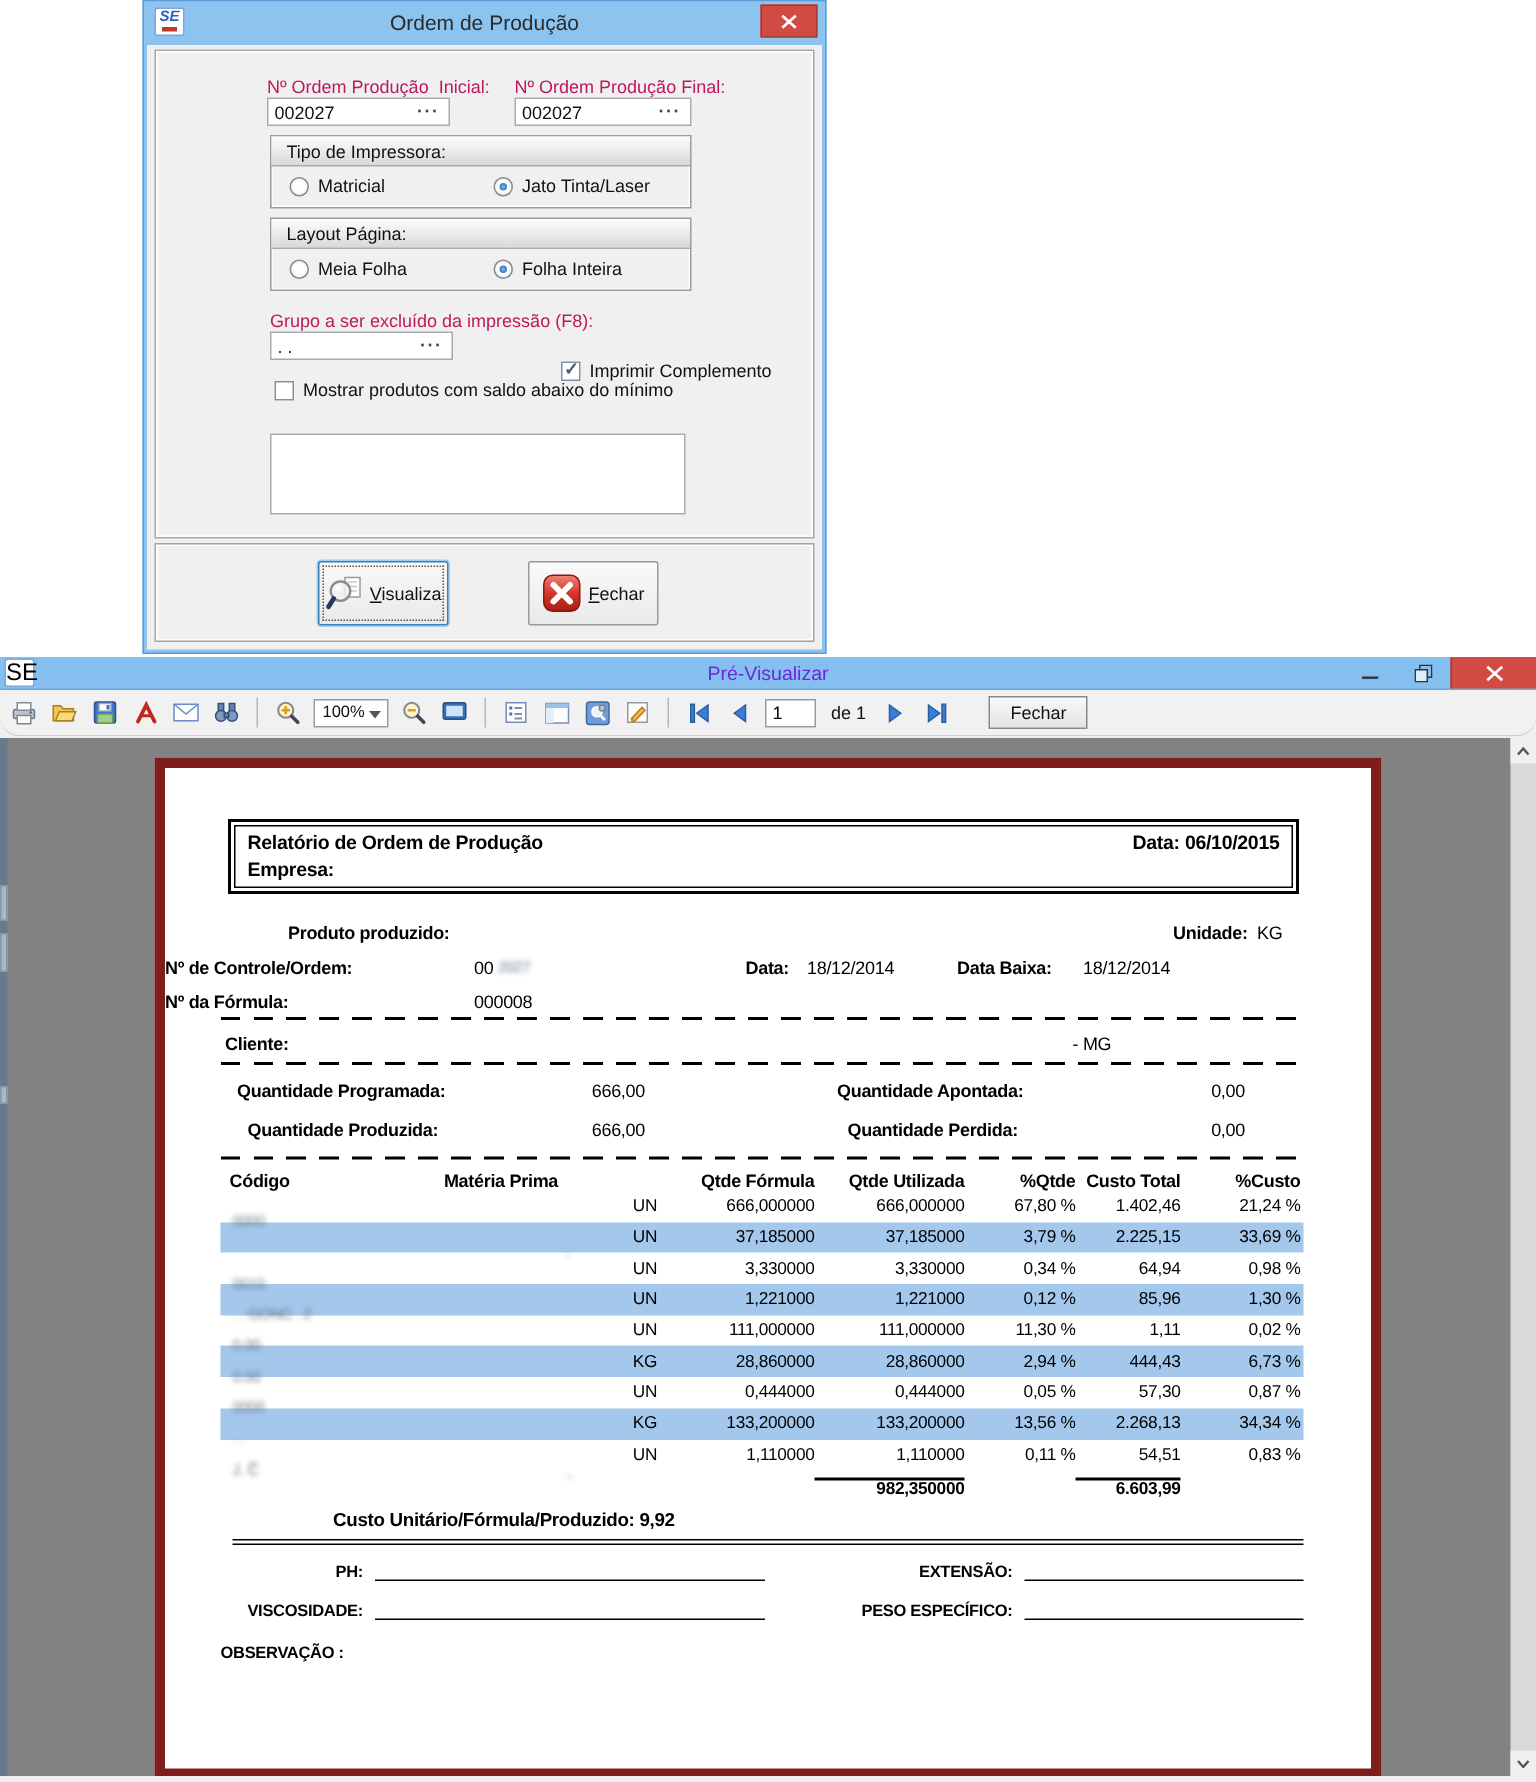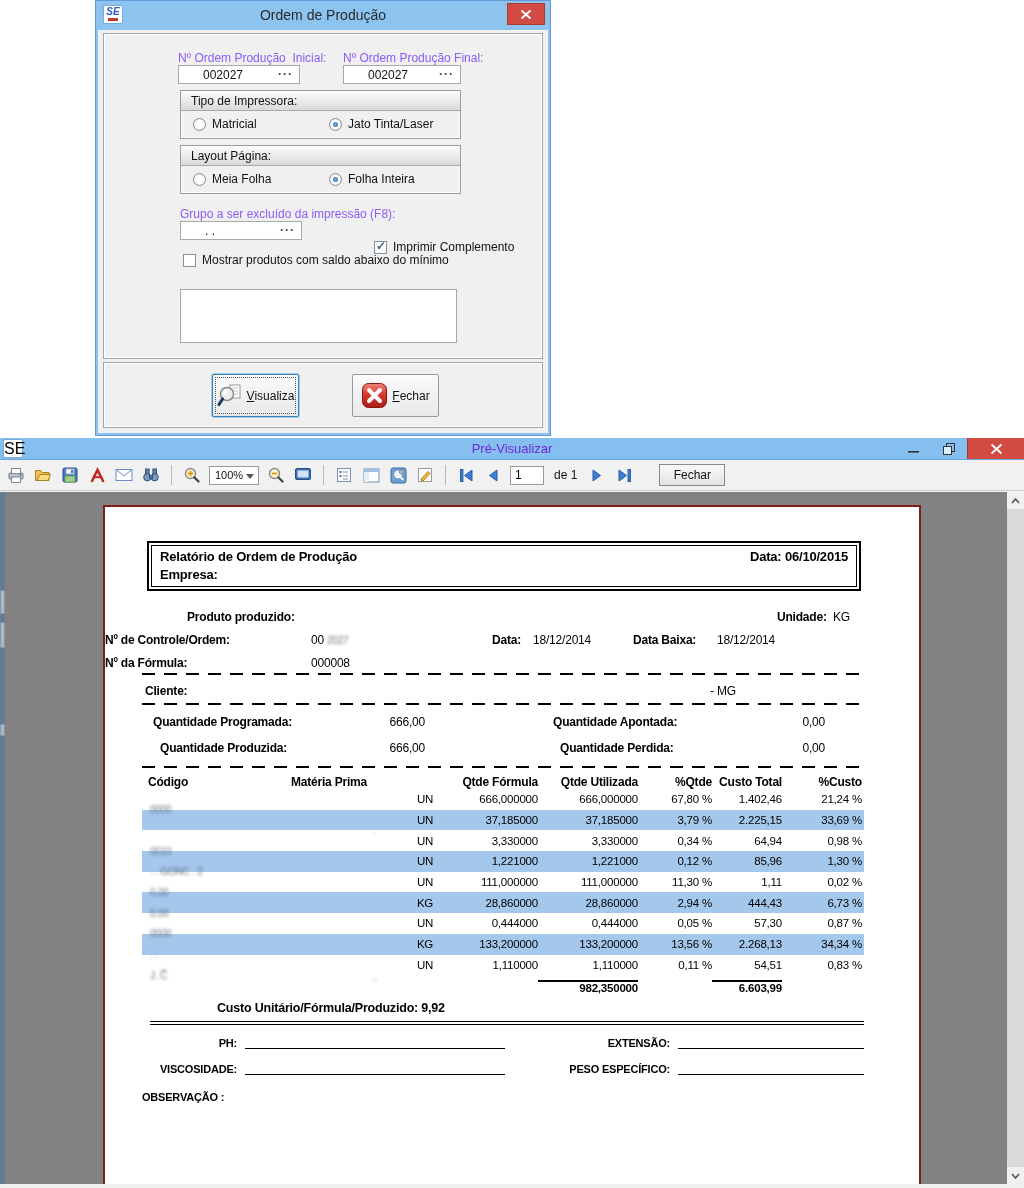--- a/index.html
+++ b/index.html
@@ -19,25 +19,25 @@
              border:1px solid #7aa8d8; border-radius:2px; text-align:center; }
   .se-logo .se-txt { display:block; font-size:10px; font-weight:bold; font-style:italic;
              color:#2b5fc0; line-height:12px; }
   .se-logo .se-bar { display:block; width:10px; height:3px; background:#c23a2a; margin:0 auto; }
   .dlg-close { position:absolute; right:5px; top:2px; width:38px; height:22px;
              background:#d14b42; border:1px solid #a83830; display:flex;
              align-items:center; justify-content:center; }
   .dlg-body { position:absolute; left:2px; top:29px; right:2px; bottom:2px; background:#f0f0f0; }
   .etched { position:absolute; border:1px solid #a5a5a5; box-shadow: inset 0 0 0 1px #ffffff; }
 
-  .dlg-label { position:absolute; font-size:12px; color:#8b5cf6; white-space:pre; }
+  .dlg-label { position:absolute; font-size:12px; color:#be185d; white-space:pre; }
 
   .input-field { position:absolute; height:19px; background:#fff; border:1px solid #a9a9a9;
                  font-size:12px; color:#111; }
-  .input-field .val { position:absolute; left:4px; top:2px;margin-left:20px; }
+  .input-field .val { position:absolute; left:4px; top:2px; }
   .input-field .dots { position:absolute; right:6px; top:1px; font-size:12px; font-weight:bold;
                  color:#444; letter-spacing:1px; }
 
   .group { position:absolute; background:#f0f0f0; border:1px solid #9c9c9c;
            box-shadow: inset 0 0 0 1px #fdfdfd; }
   .group-header { height:20px; background:linear-gradient(#fdfdfd,#d9d9d9);
            border-bottom:1px solid #aaa; font-size:12px; color:#111;
            padding:3px 0 0 10px; }
   .group-opts { position:relative; height:27px; }
   .radio-opt { position:absolute; top:6px; display:flex; align-items:center; gap:6px;
@@ -67,21 +67,21 @@
   .pv-title .title-text { position:absolute; left:0; right:0; top:3px; text-align:center;
            font-size:13px; color:#6d28d9; }
   .pv-logo { position:absolute; left:3px; top:1px; width:20px; height:19px; background:#fff;
            border:1px solid #7aa8d8; border-radius:2px; text-align:center; }
   .winbtn { position:absolute; top:0; height:21px; display:flex; align-items:center; justify-content:center; }
   .btn-min { right:98px; width:26px; }
   .btn-restore { right:62px; width:26px; }
   .btn-close { right:0; width:57px; background:#d14b42; border-left:1px solid #a83830; }
 
   .pv-toolbar { position:relative; height:31px; background:#f1f1f1; border-bottom:1px solid #cfcfcf;
-           display:flex; align-items:center; padding-left:6px; gap:7px; }
+           display:flex; align-items:center; padding-left:6px; gap:7px;border-radius:13px; }
   .tb-icon { width:20px; height:20px; display:flex; align-items:center; justify-content:center; }
   .tb-sep { width:1px; height:20px; background:#b8b8b8; margin:0 3px; }
   .tb-dd { width:50px; height:19px; background:#fff; border:1px solid #9a9a9a; position:relative;
            font-size:11px; color:#111; padding:2px 0 0 5px; }
   .tb-dd .arrow { position:absolute; right:4px; top:7px; width:0; height:0;
            border-left:4px solid transparent; border-right:4px solid transparent; border-top:5px solid #555; }
   .tb-page-input { width:34px; height:19px; border:1px solid #9a9a9a; background:#fff;
            font-family:"Liberation Sans",sans-serif; font-size:12px; padding-left:4px; }
   .tb-of { font-size:12px; color:#111; margin:0 3px; }
   .tb-fechar { width:66px; height:22px; margin-left:18px; background:linear-gradient(#f8f8f8,#e4e4e4);
@@ -91,21 +91,21 @@
   .left-strip { position:absolute; left:0; top:0; bottom:0; width:5px; background:#667b90; }
   .left-strip .tab { position:absolute; left:0; width:5px; background:#a9b8c4; border:1px solid #8497a8; }
 
   .scrollbar { position:absolute; right:0; top:0; bottom:0; width:17px; background:#d9d9d9; }
   .sb-btn { position:absolute; left:0; width:17px; height:17px; background:#f0f0f0;
            display:flex; align-items:center; justify-content:center; }
   .sb-up { top:0; } .sb-down { bottom:0; }
 
   
   .page { position:absolute; left:103px; top:13px; width:818px; bottom:-2px; background:#fff;
-          border:2px solid #7f1d1d; color:#000; }
+          border:7px solid #7f1d1d; color:#000; }
   .abs { position:absolute; }
   .b { font-weight:bold; }
   .rpt { font-size:12px; letter-spacing:-0.2px; }
 
   .hdr-box { position:absolute; left:42px; top:34px; width:714px; height:50px;
           border:2px solid #000; padding:2px; }
   .hdr-inner { width:100%; height:100%; border:1px solid #000; padding:3px 8px 0 8px; }
   .hdr-line1 { display:flex; justify-content:space-between; font-size:13px; font-weight:bold; }
   .hdr-line2 { font-size:13px; font-weight:bold; margin-top:3px; }
 

